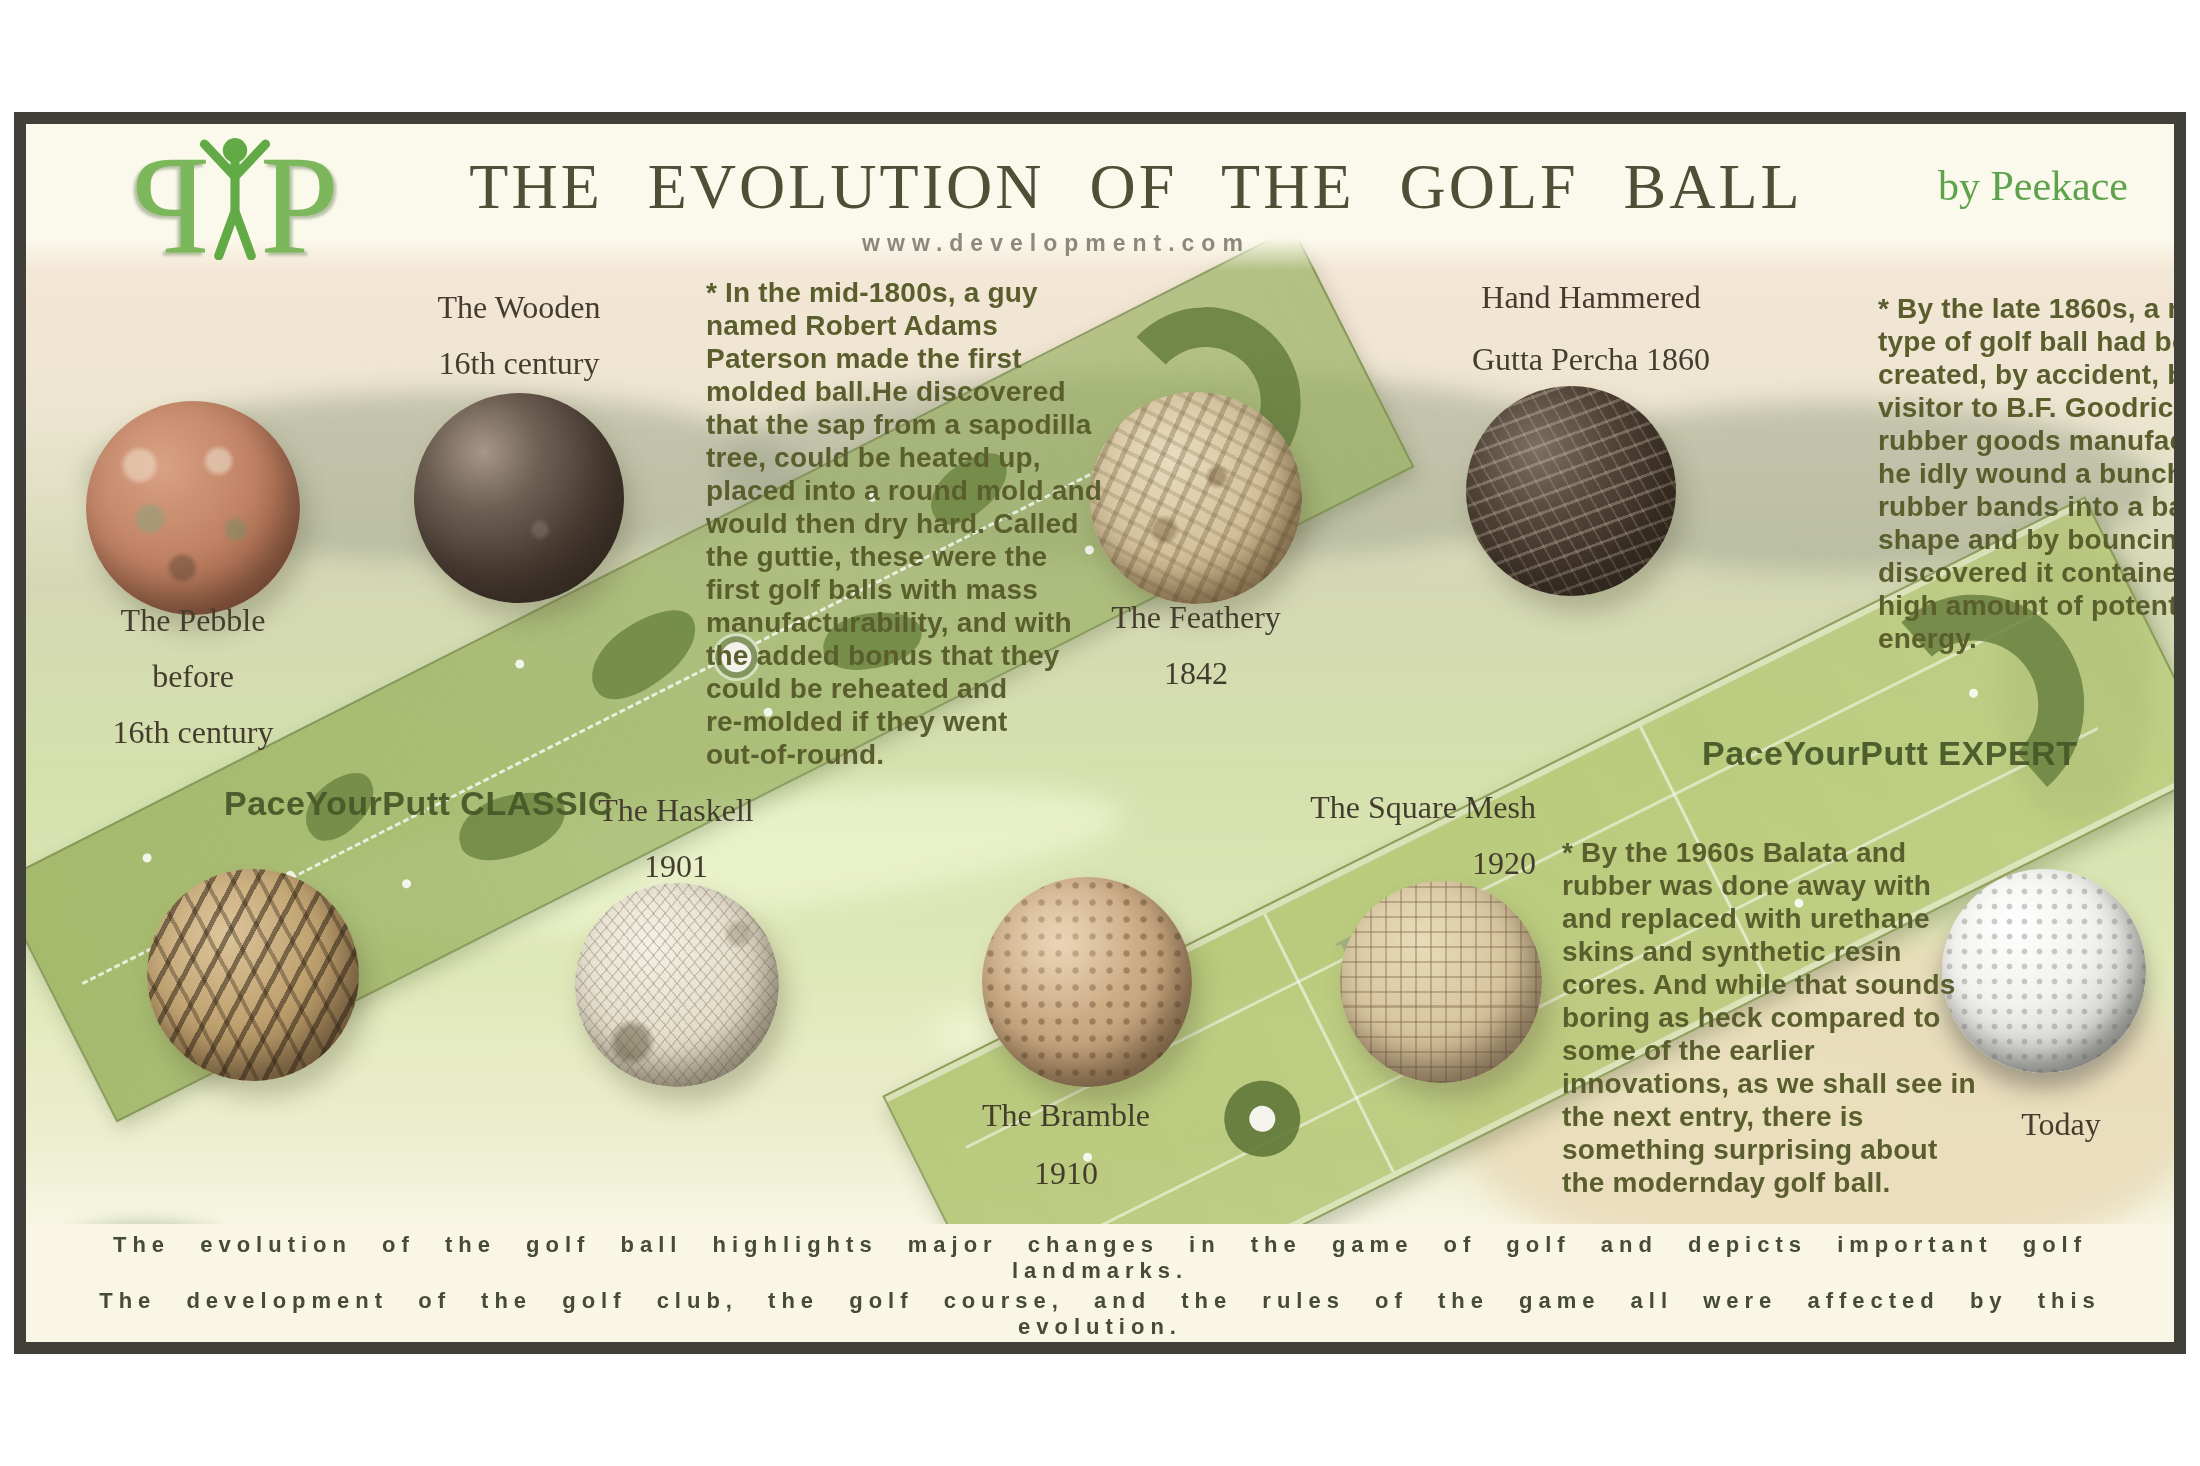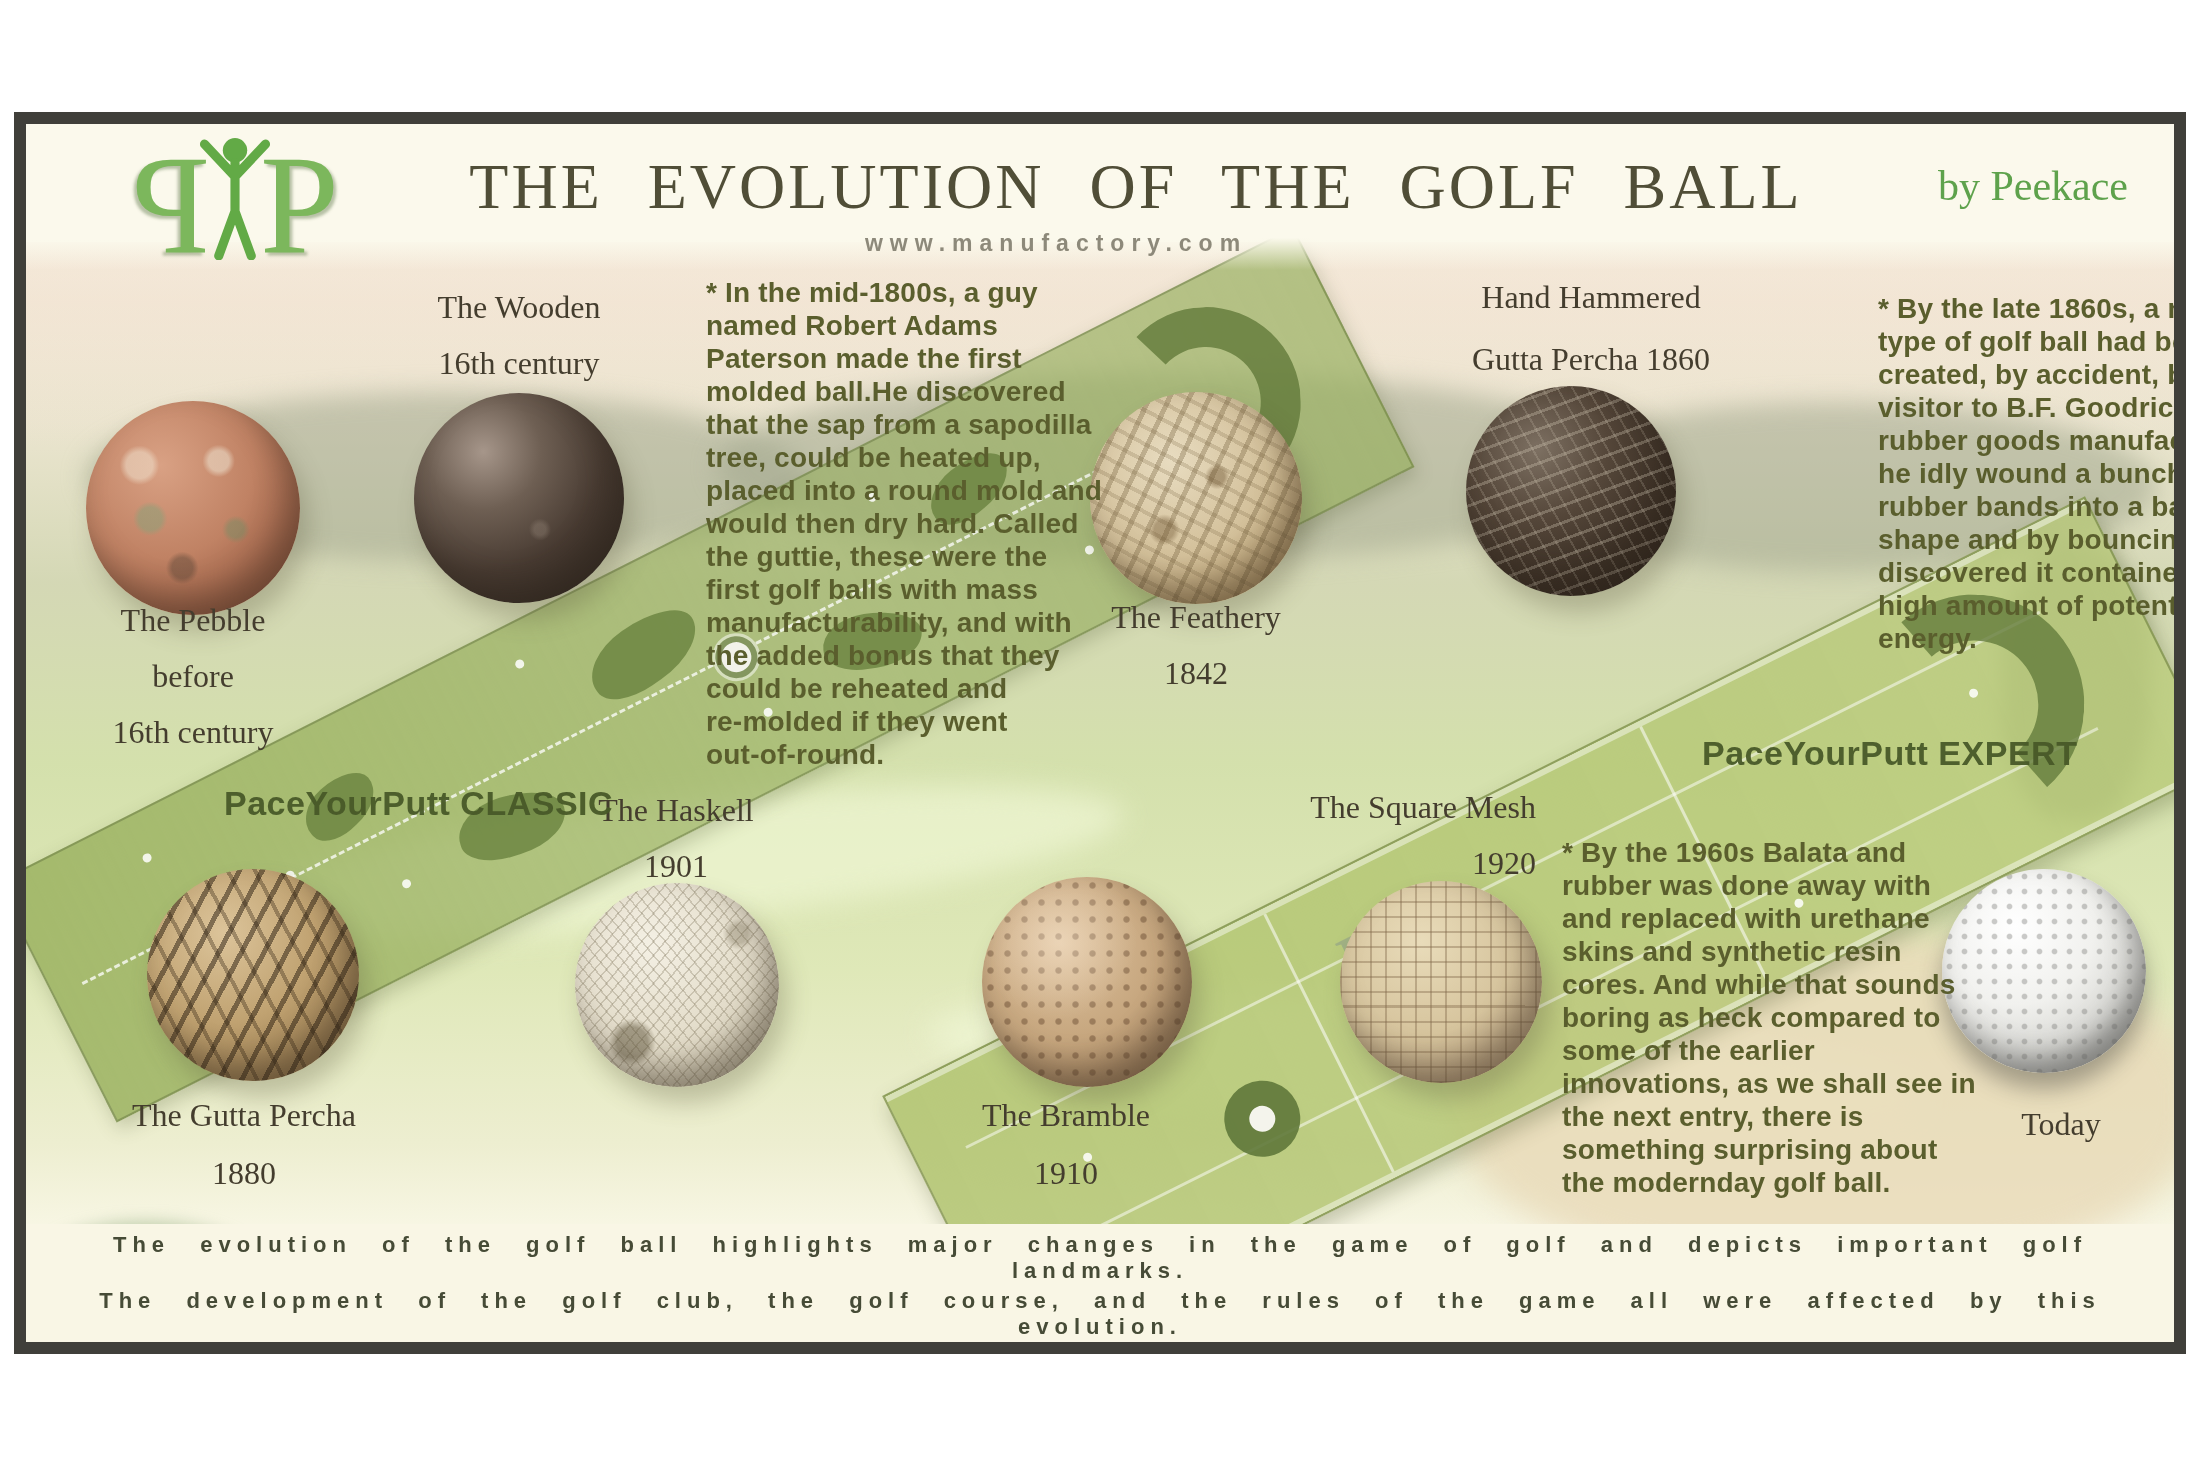--- a/index.html
+++ b/index.html
@@ -221,21 +221,21 @@
 
     <div class="logo">
       <span class="logo-p flip">P</span>
       <svg class="logo-figure" width="82" height="126" viewBox="0 0 40 62">
         <circle cx="20" cy="8" r="6" fill="#62aa46"></circle>
         <path d="M20 14 L20 38 M20 21 L5 5 M20 21 L35 5 M20 38 L12 60 M20 38 L28 60" stroke="#62aa46" stroke-width="4.5" stroke-linecap="round" fill="none"></path>
       </svg>
       <span class="logo-p">P</span>
     </div>
     <div class="title">THE EVOLUTION OF THE GOLF BALL</div>
-    <div class="website">www.manufactory.com</div>
+    <div class="website">www.development.com</div>
     <div class="byline">by Peekace</div>
 
     <div class="ball ball-pebble"></div>
     <div class="ball ball-wooden"></div>
     <div class="ball ball-feathery"></div>
     <div class="ball ball-hand"></div>
     <div class="ball ball-gutta"></div>
     <div class="ball ball-haskell"></div>
     <div class="ball ball-bramble"></div>
     <div class="ball ball-squaremesh"></div>
@@ -243,22 +243,20 @@
 
     <div class="lbl lbl-pebble">The Pebble
 before
 16th century</div>
     <div class="lbl lbl-wooden">The Wooden
 16th century</div>
     <div class="lbl lbl-feathery">The Feathery
 1842</div>
     <div class="lbl lbl-hand">Hand Hammered
 Gutta Percha  1860</div>
-    <div class="lbl lbl-gutta">The Gutta Percha
-1880</div>
     <div class="lbl lbl-haskell">The Haskell
 1901</div>
     <div class="lbl lbl-bramble">The Bramble
 1910</div>
     <div class="lbl lbl-squaremesh">The Square Mesh
 1920</div>
     <div class="lbl lbl-today">Today</div>
 
     <div class="matlbl matlbl-classic">PaceYourPutt CLASSIC</div>
     <div class="matlbl matlbl-expert">PaceYourPutt EXPERT</div>

